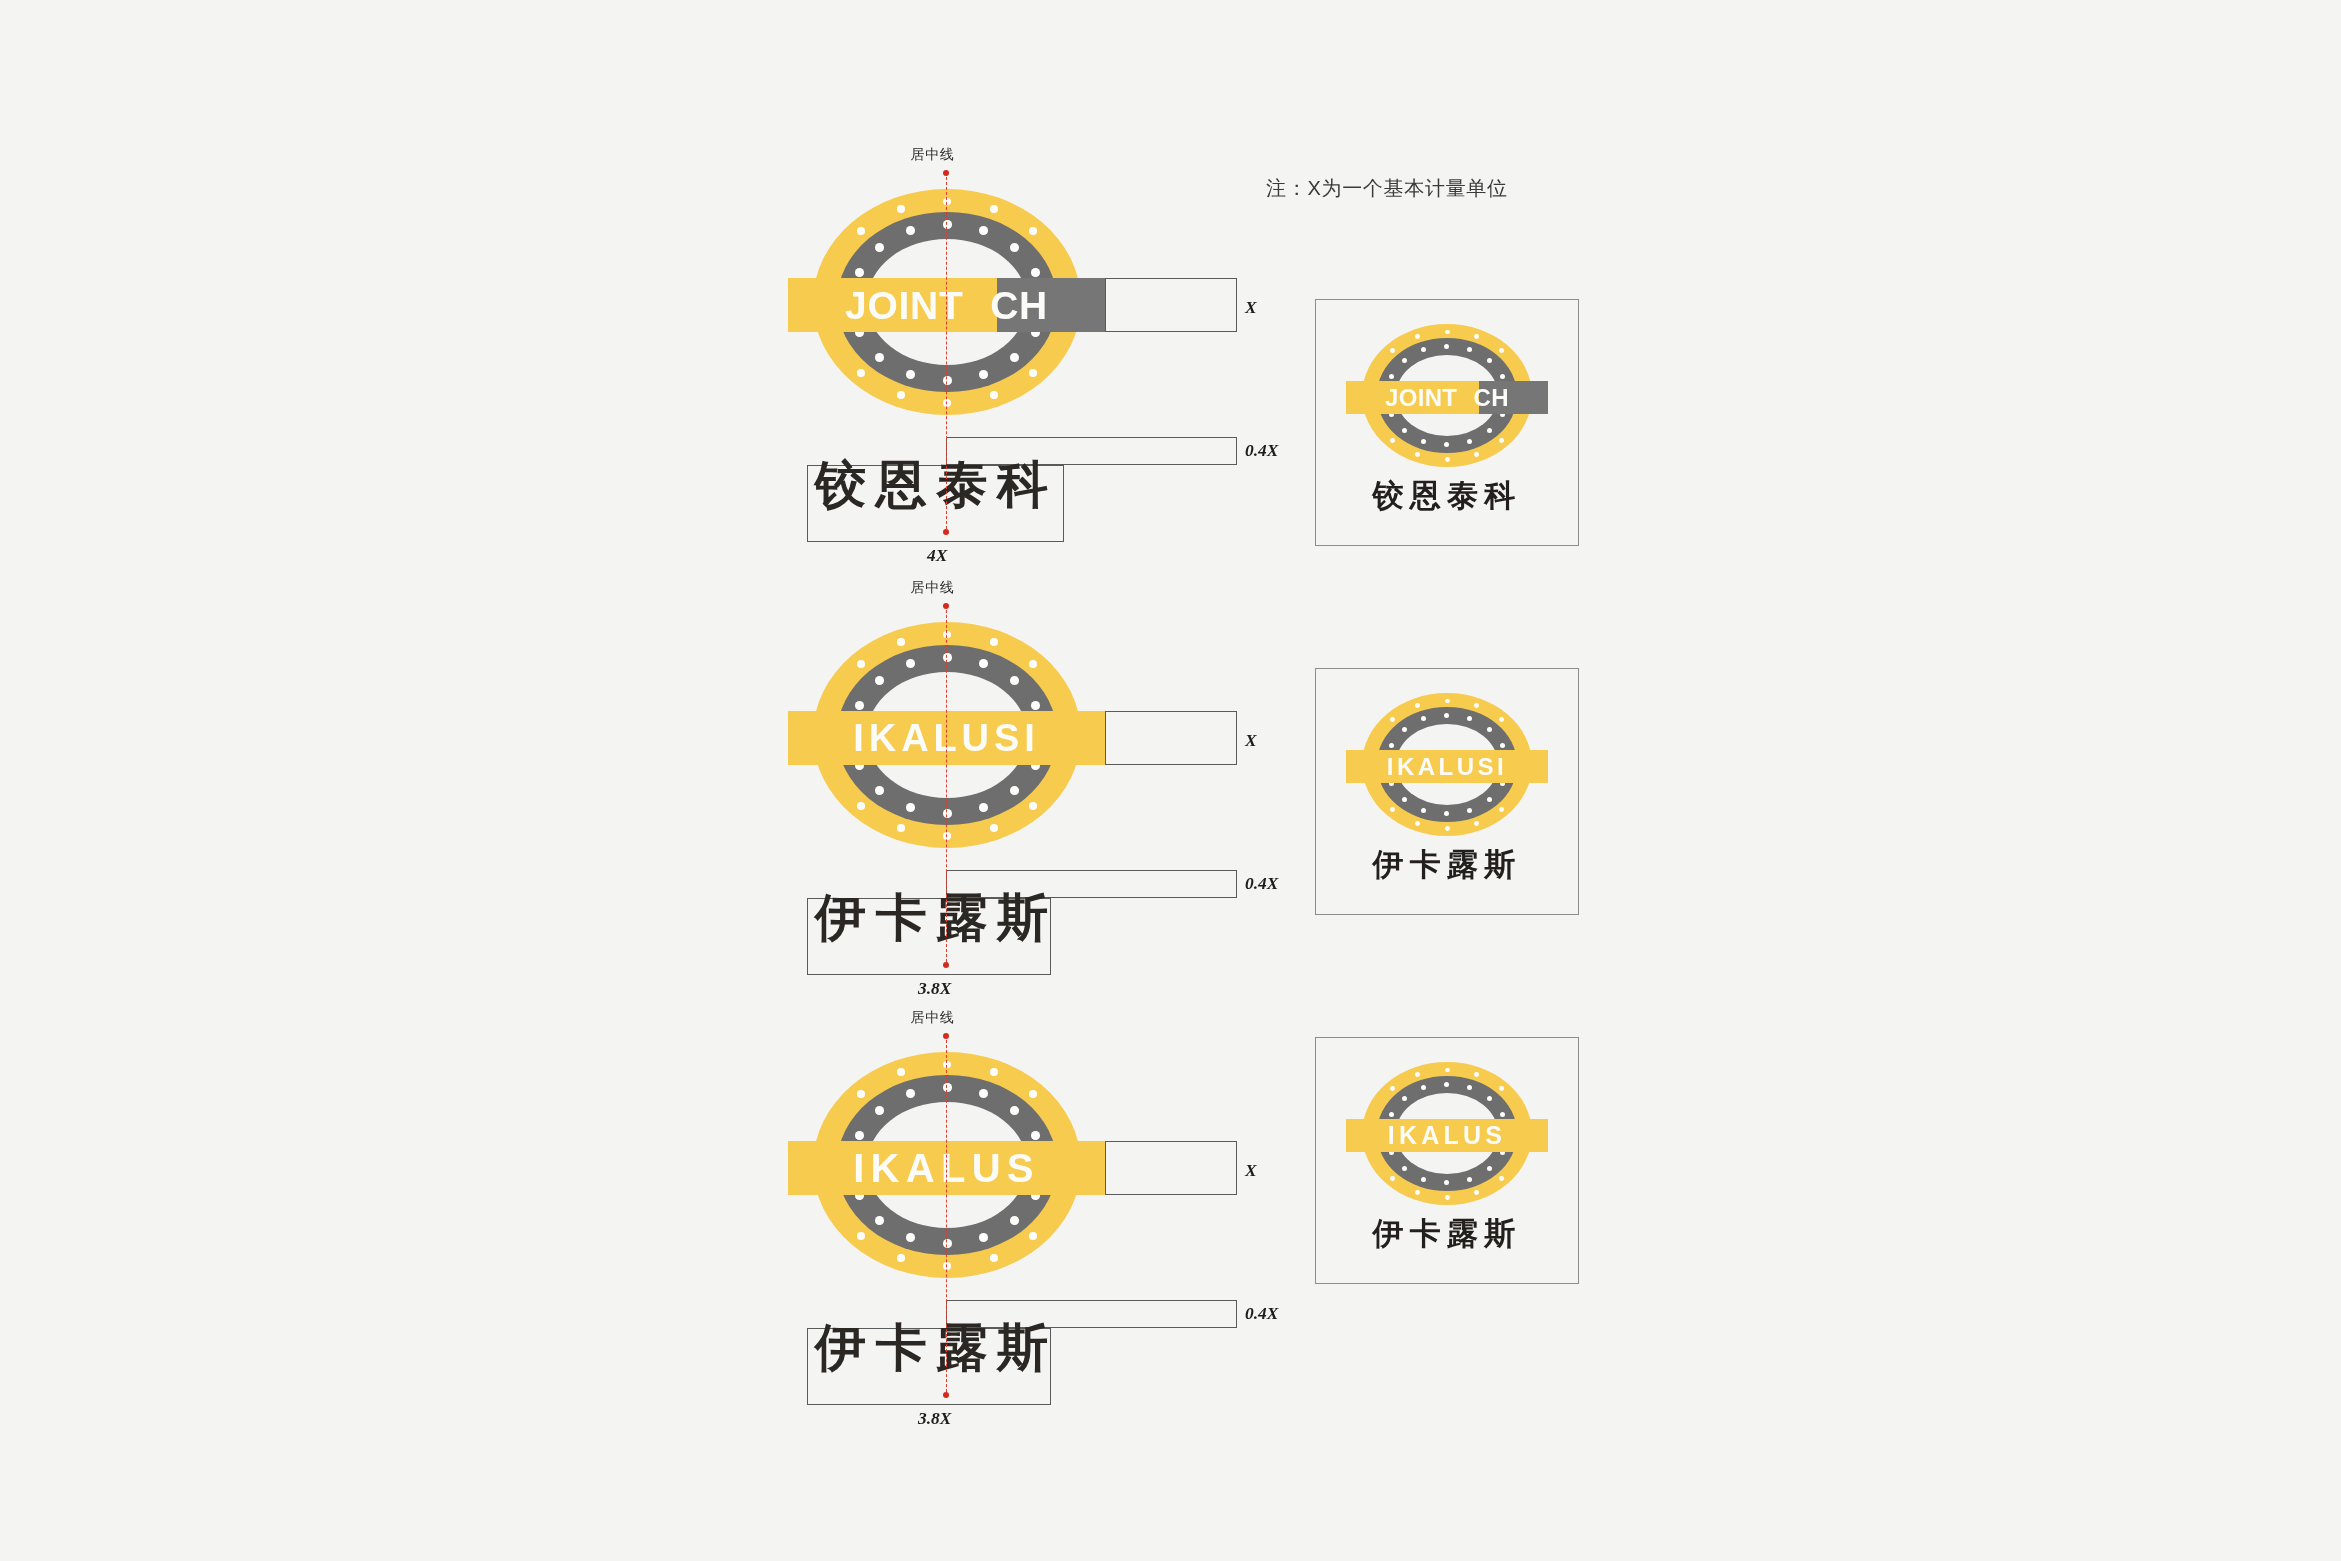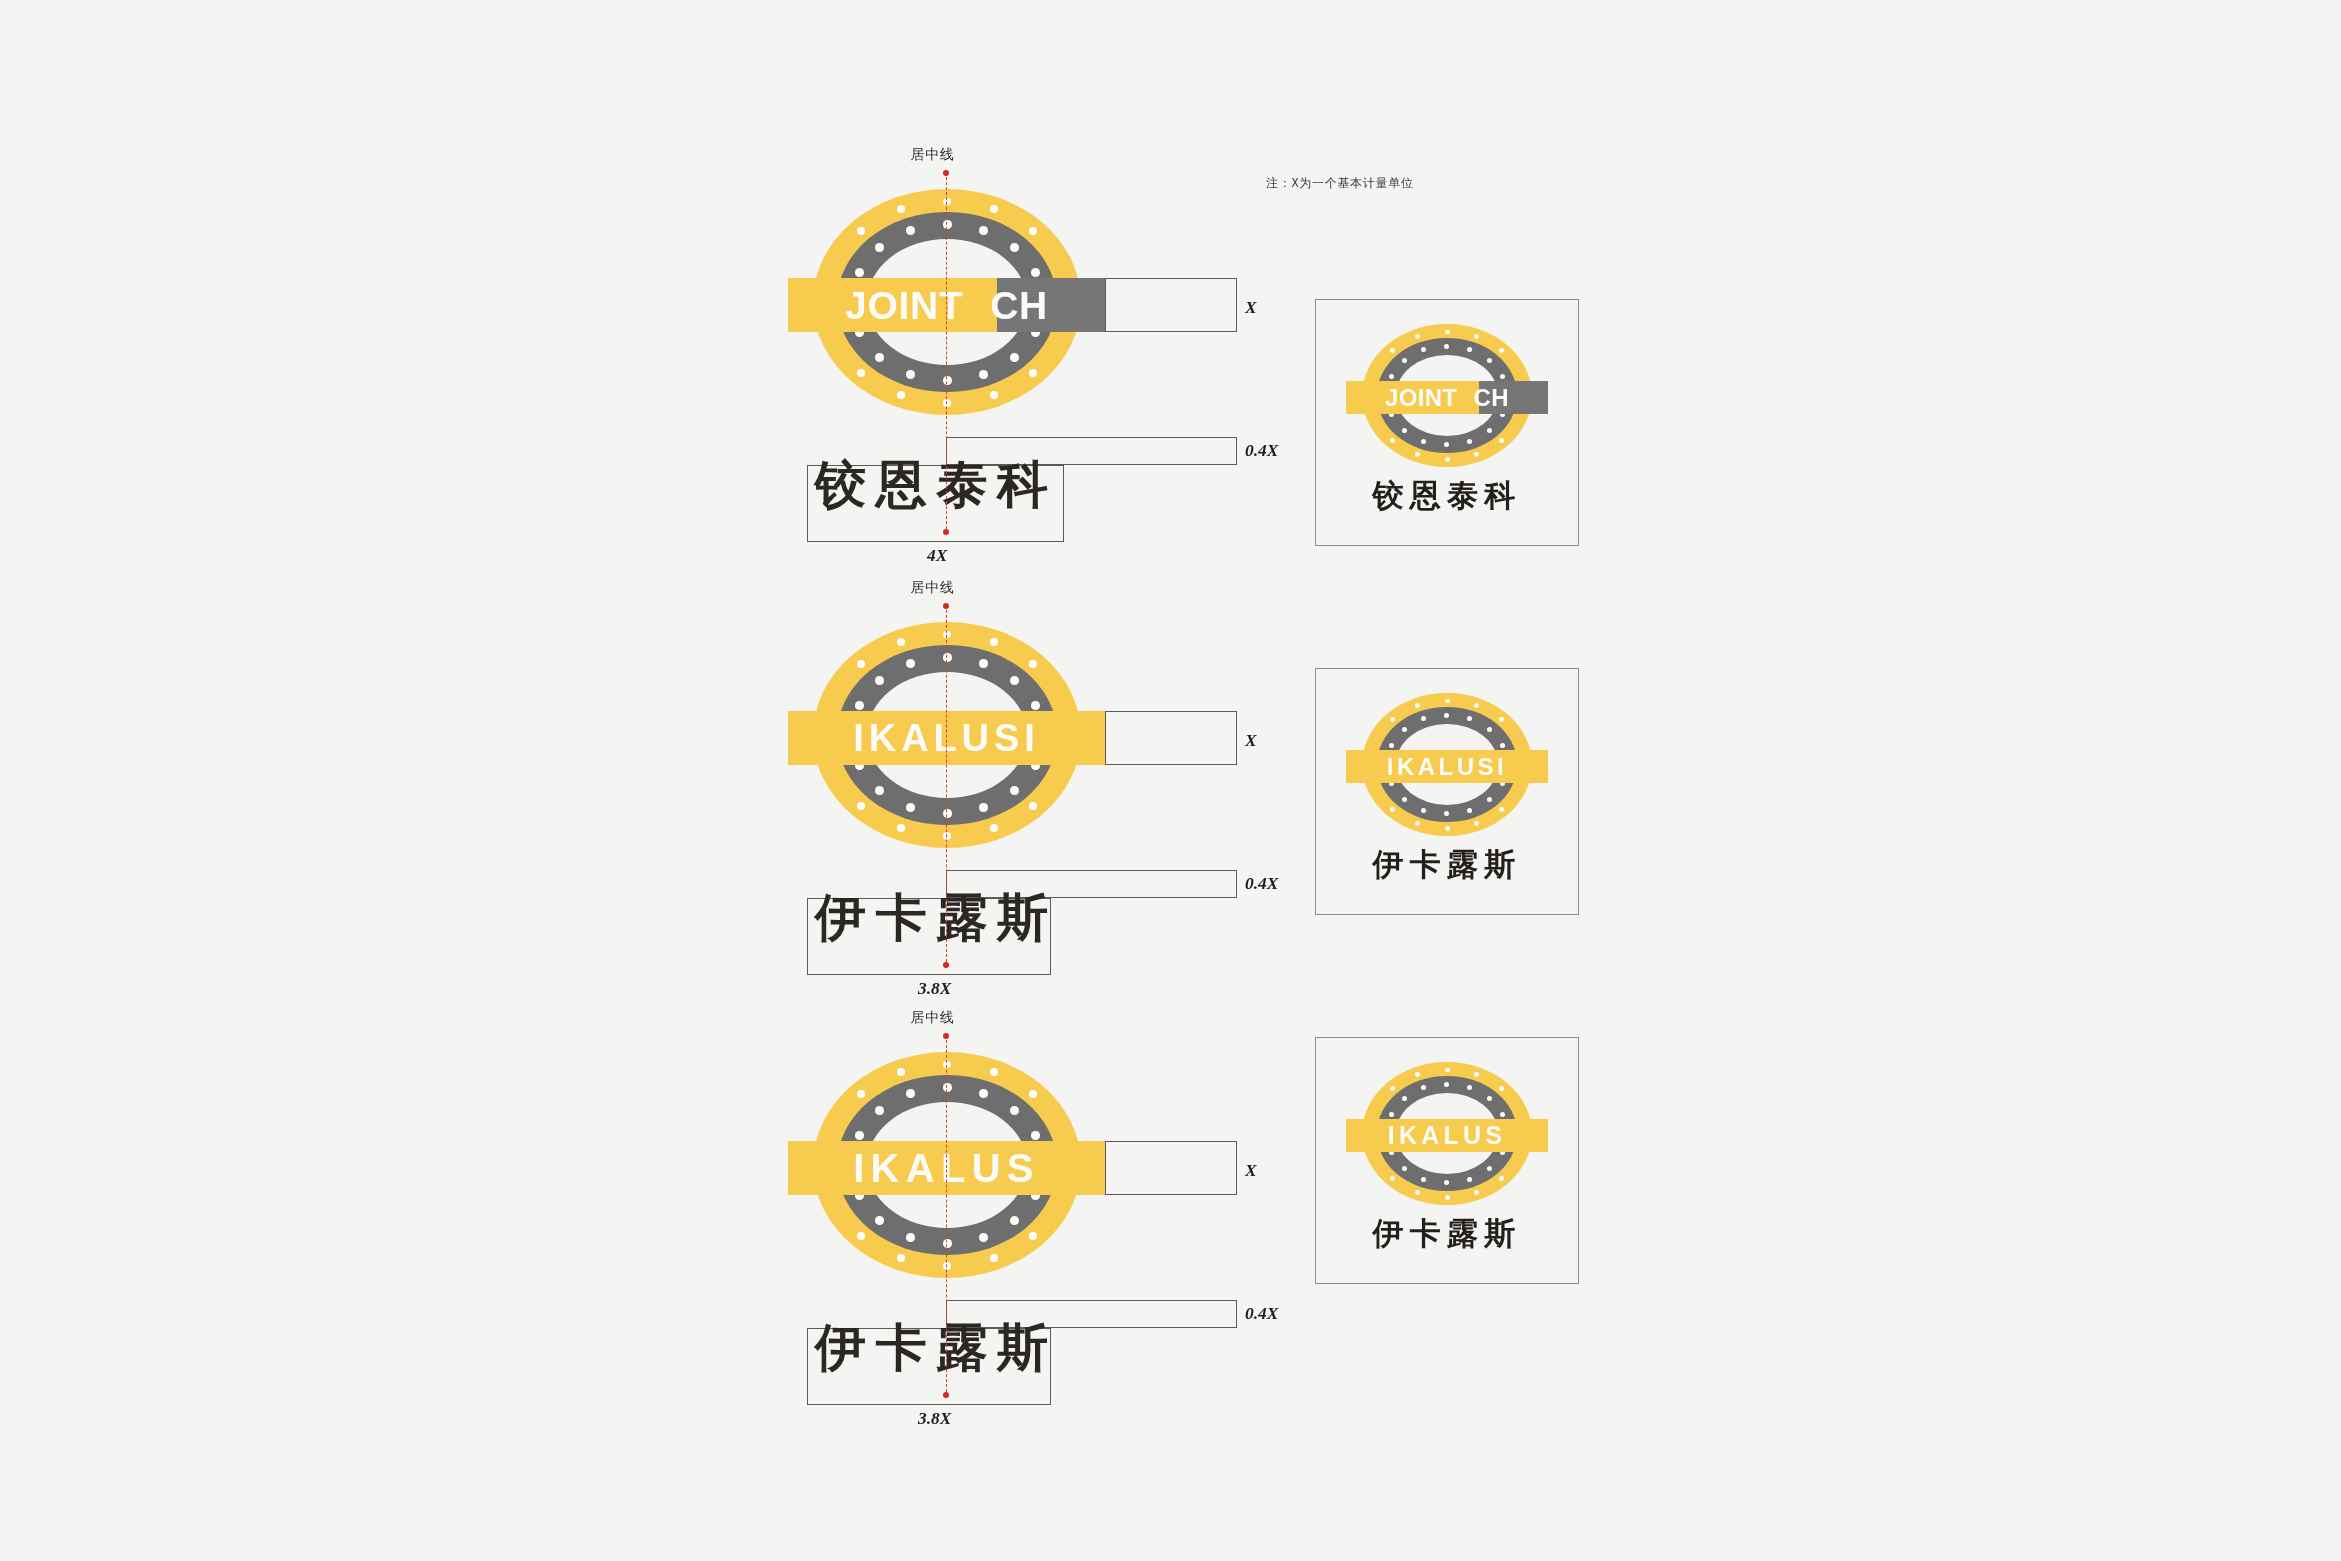--- a/index.html
+++ b/index.html
@@ -16,22 +16,22 @@
     position: relative;
     width: 2342px;
     height: 1561px;
     background: #f4f4f3;
   }
 
   
   .abs { position: absolute; }
 
   .note-text {
-    font-family: Liberation Mono, monospace;
-    font-size: 12px;
+    font-family: Liberation Sans, sans-serif;
+    font-size: 20px;
     color: #3a3a3a;
     letter-spacing: 0.7px;
     white-space: nowrap;
   }
 
   .center-label {
     font-family: "Liberation Sans", sans-serif;
     font-size: 14px;
     color: #2e2e2e;
     letter-spacing: 0.7px;

